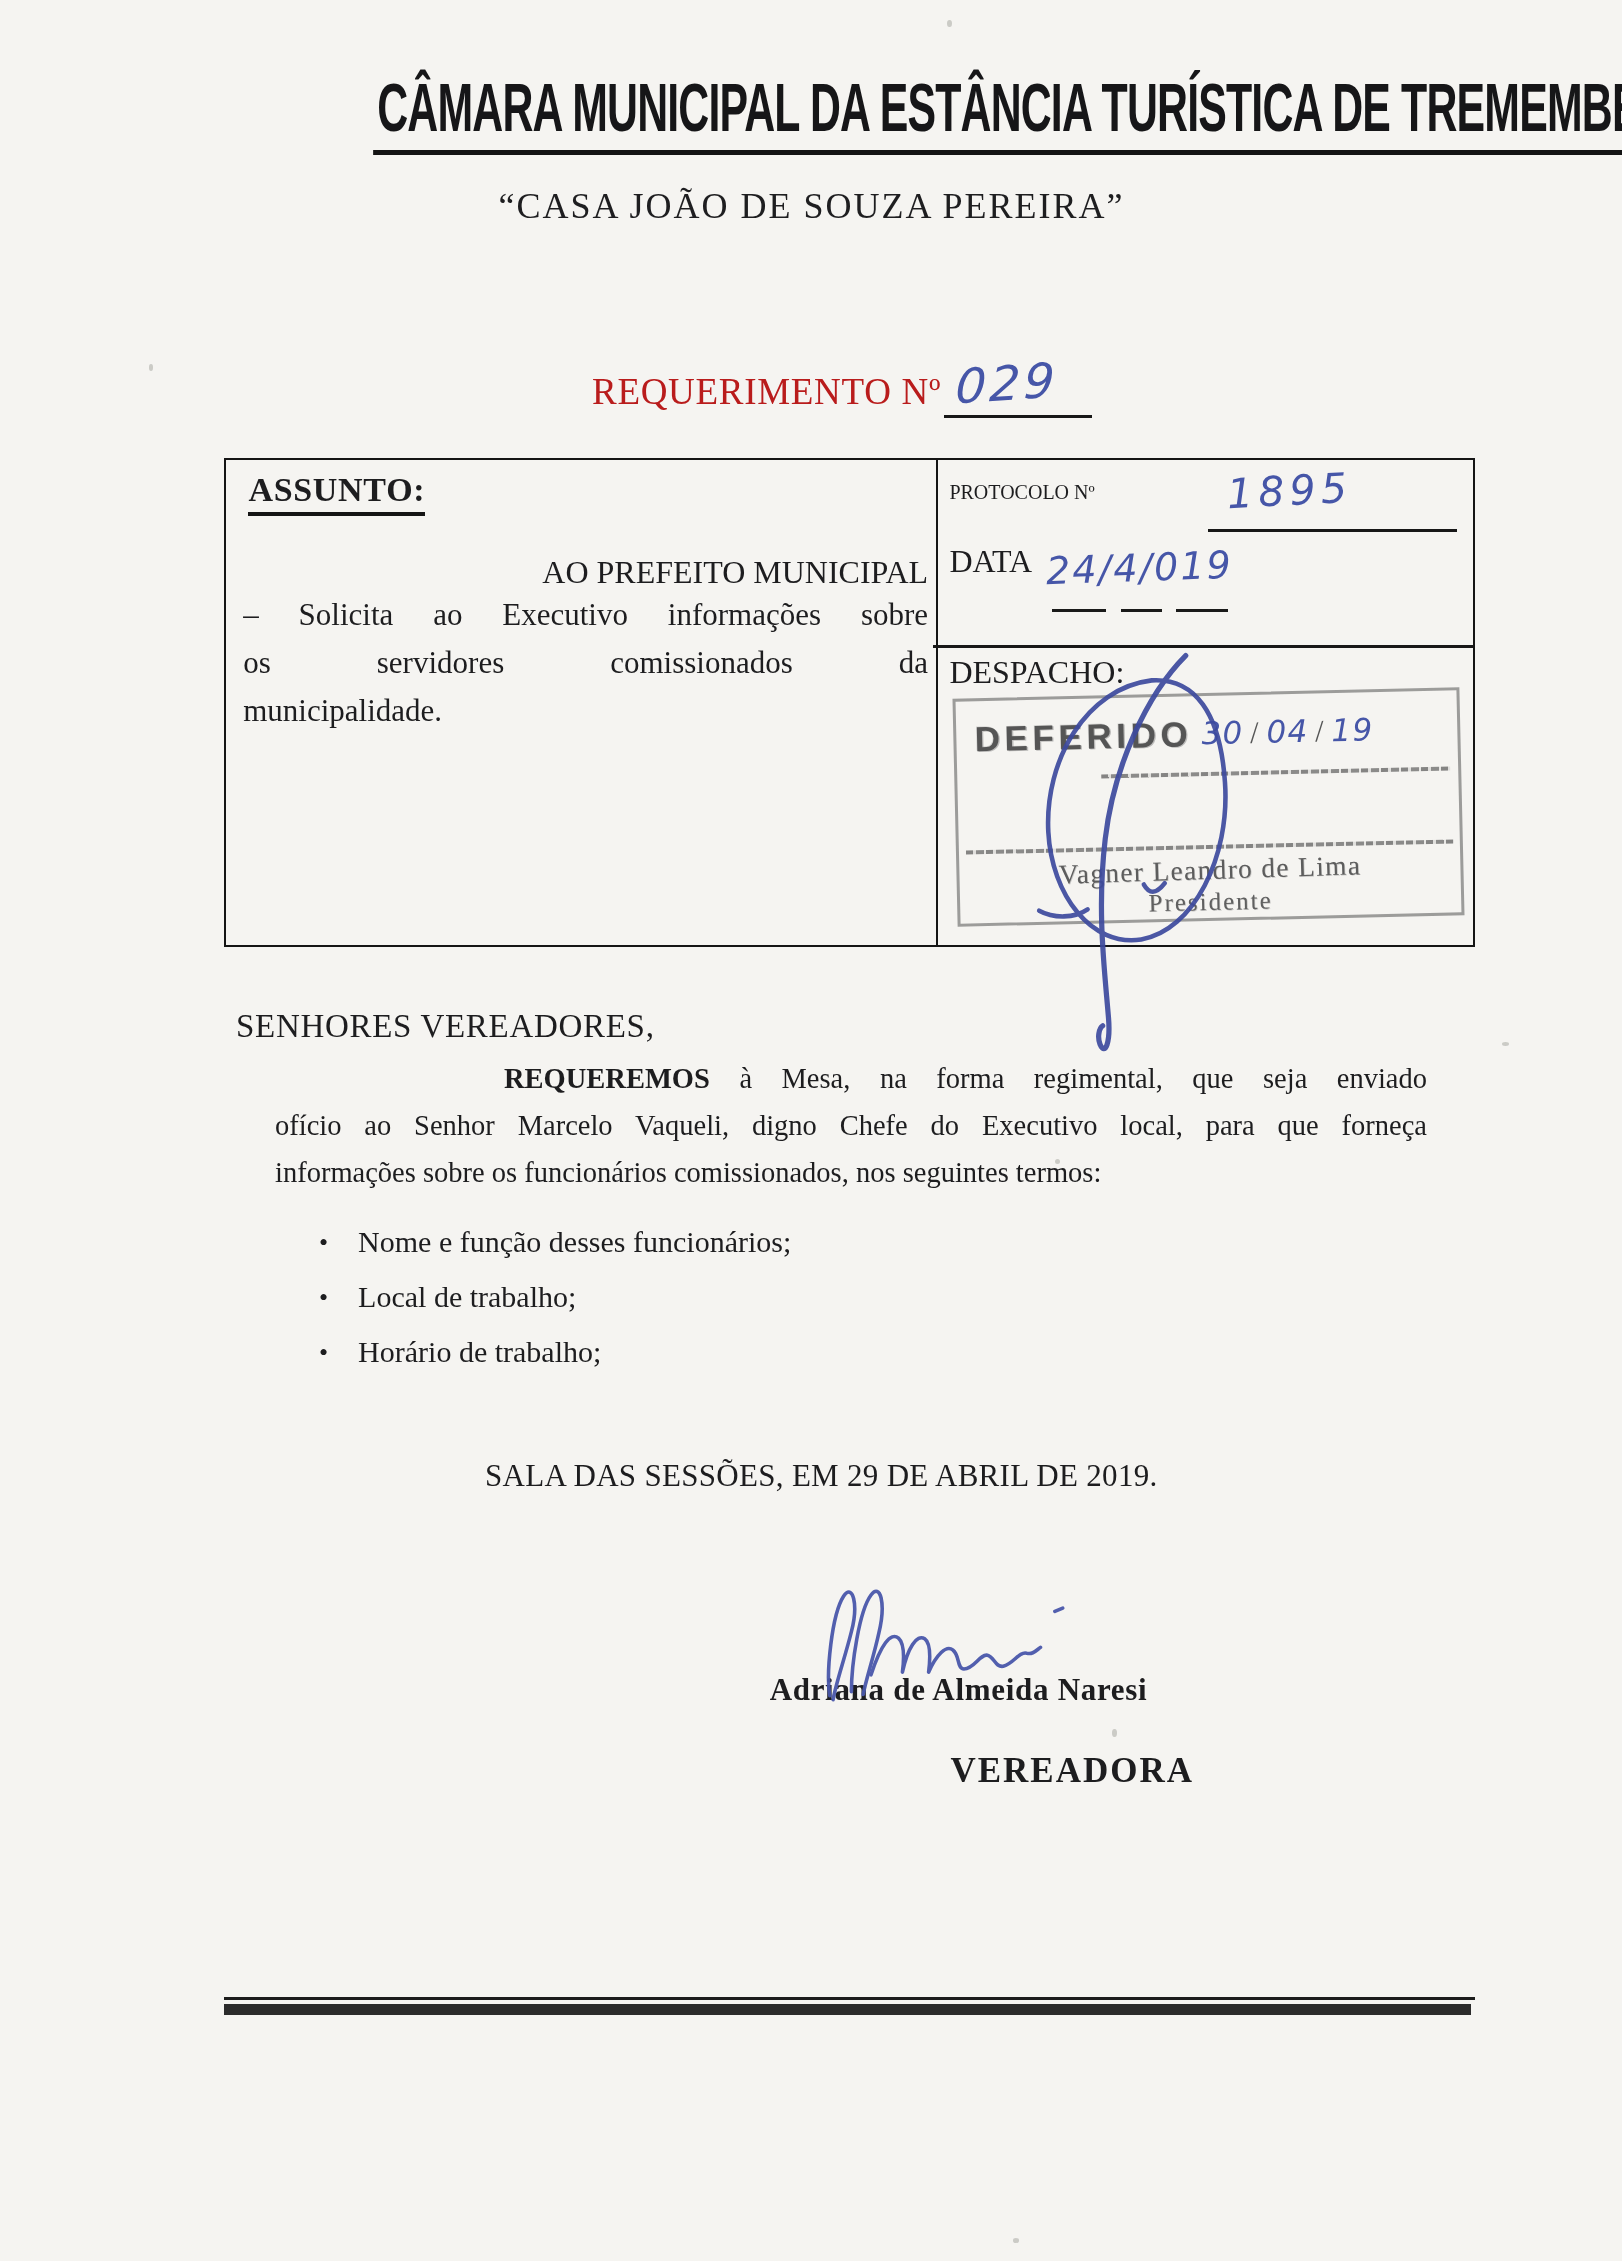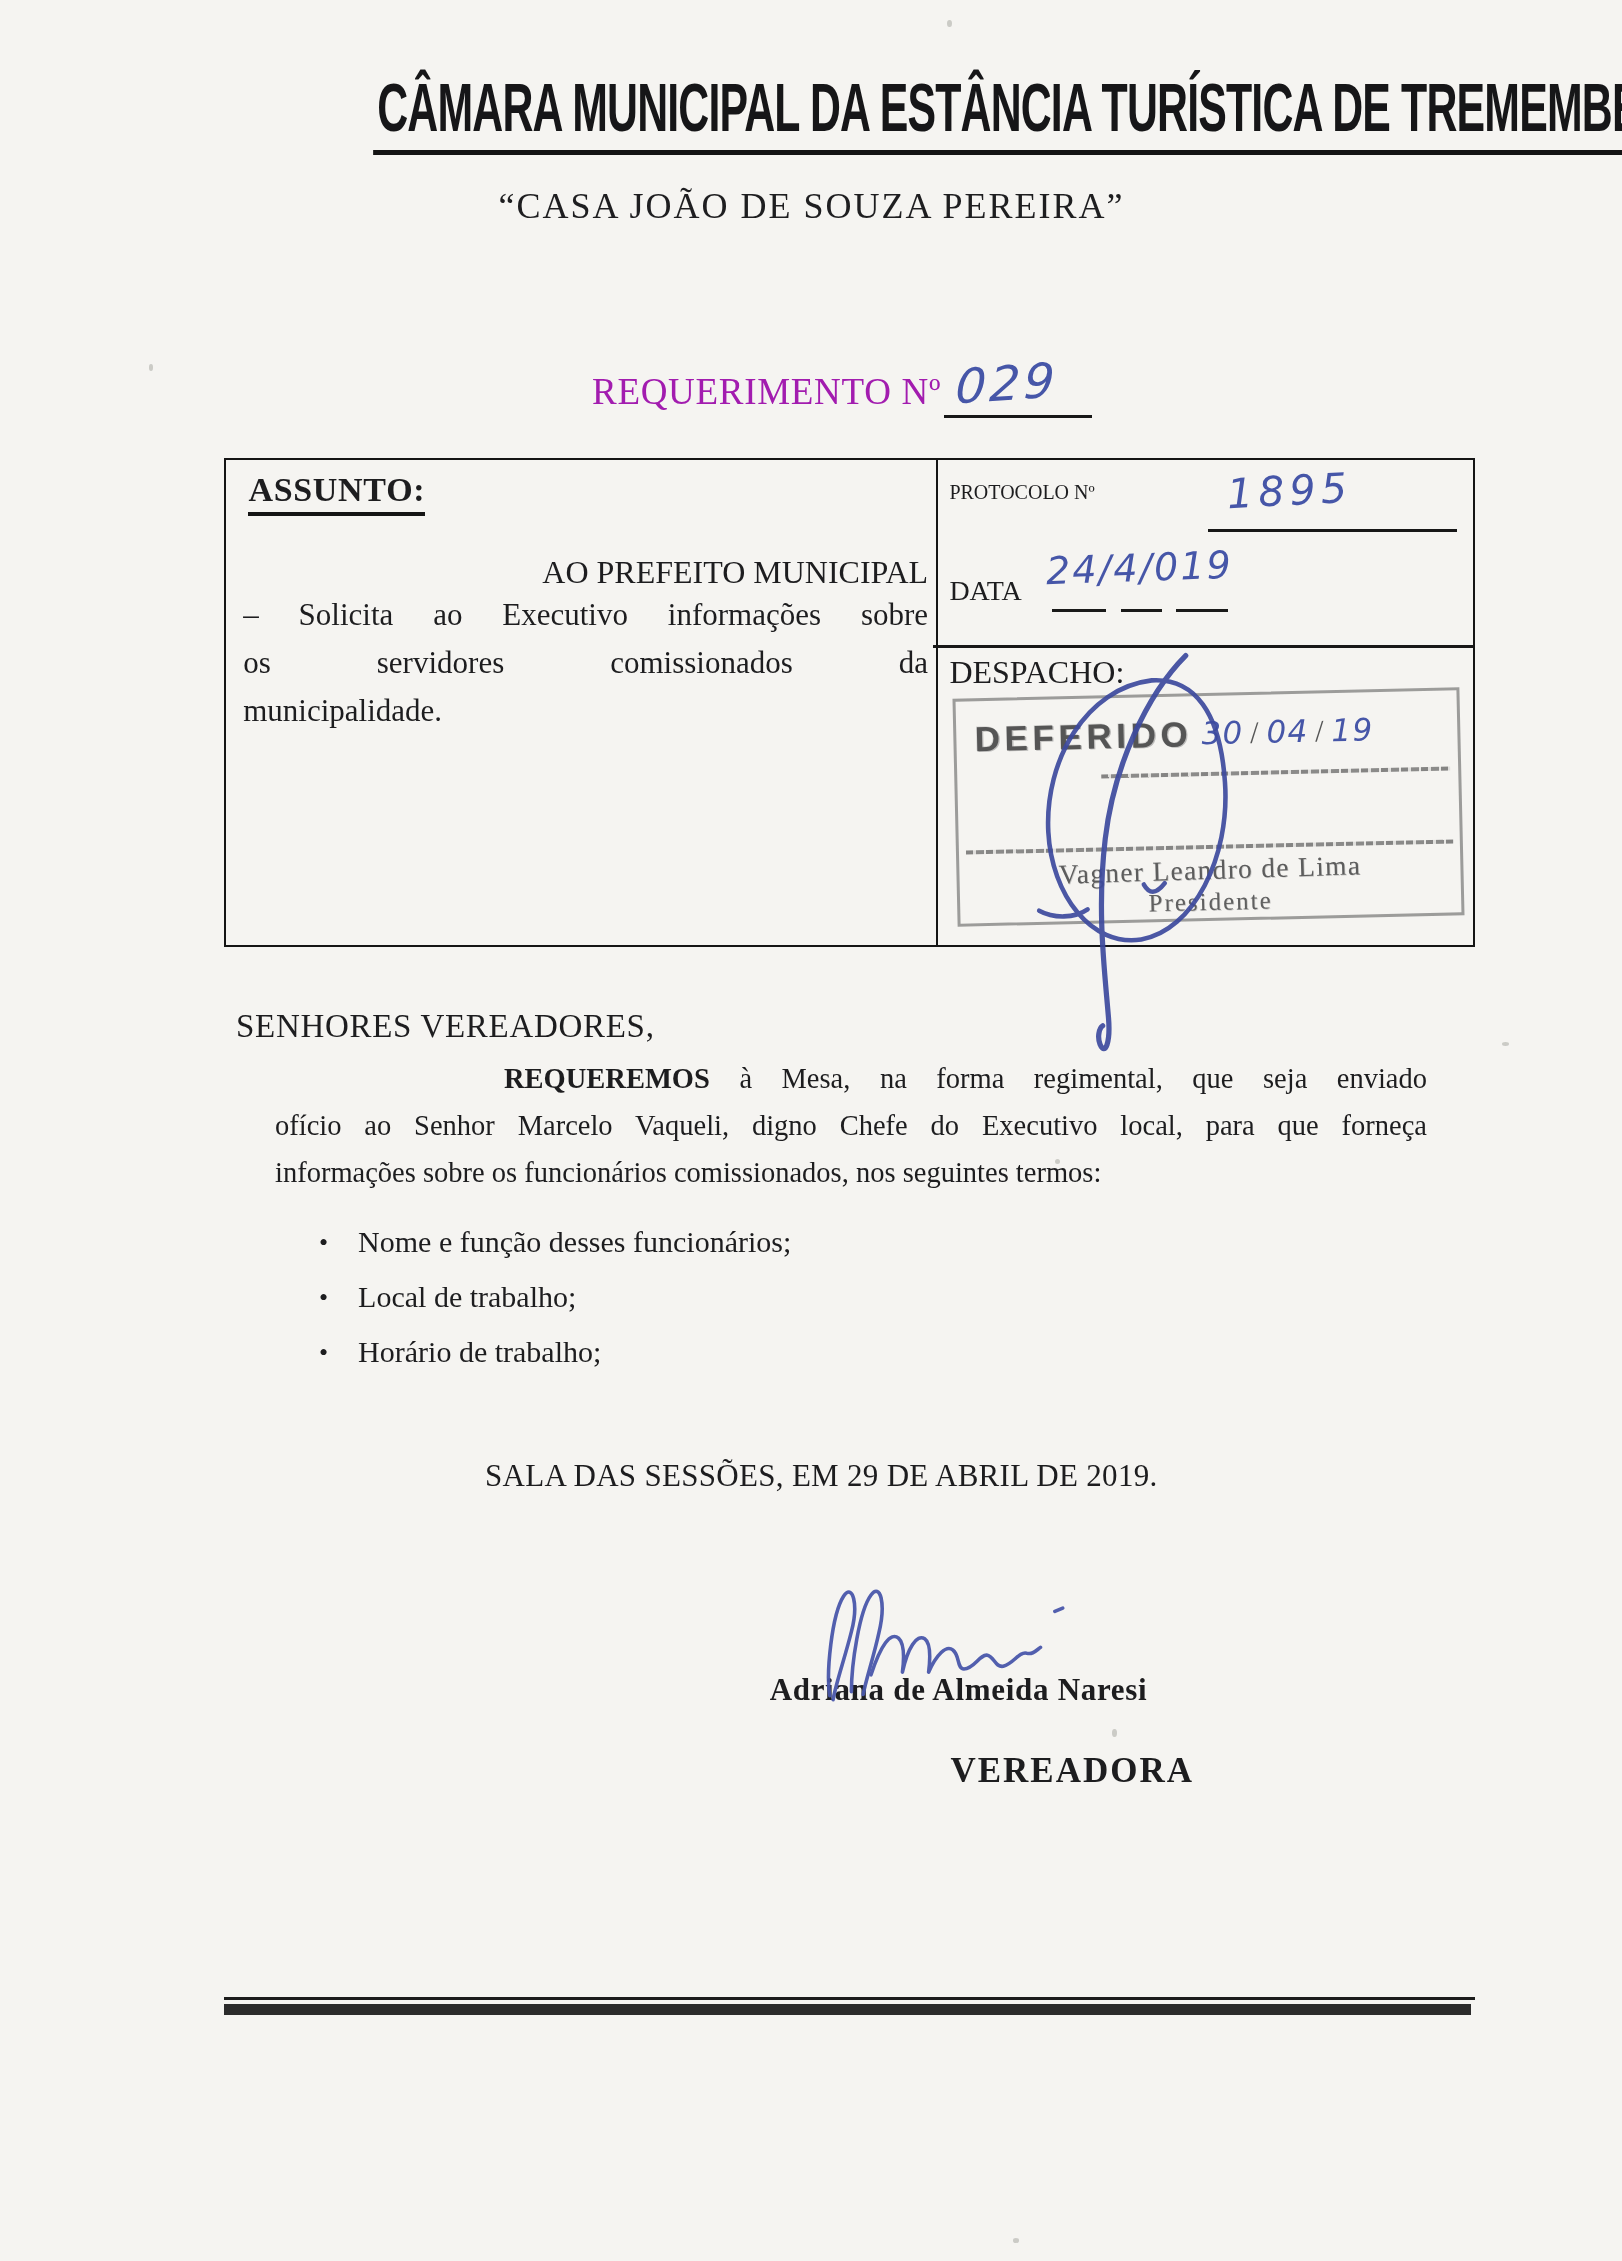--- a/index.html
+++ b/index.html
@@ -25,21 +25,21 @@
     border-bottom:5.9px solid #141414;
     padding:0 6.5px 9.2px 6.5px;
     white-space:nowrap;
   }
   .subtitle{
     position:absolute;top:185px;left:0;width:100%;
     text-align:center;font-size:36px;letter-spacing:2px;color:#1e1e20;
   }
   
   .req-row{position:absolute;top:359px;left:592px;white-space:nowrap;}
-  .req-label{font-size:37px;letter-spacing:0.7px;color:#a21caf;}
+  .req-label{font-size:37px;letter-spacing:0.7px;color:#b91c1c;}
   .hand{font-family:"DejaVu Sans", sans-serif;font-style:italic;color:#4656a8;}
   .req-number{
     display:inline-block;font-size:48px;letter-spacing:3.3px;
     transform:skewX(-7deg) rotate(-4deg);
     margin-left:14.4px;position:relative;top:-3.9px;
   }
   .req-underline{position:absolute;left:944px;top:415px;width:148px;height:3.3px;background:#171717;}
   
   .doc-table{
     position:absolute;left:224px;top:458px;width:1251px;height:489px;
@@ -57,21 +57,21 @@
   .assunto-line1{margin-top:38px;text-align:right;padding-right:7.9px;font-size:32px;}
   .assunto-body{margin:0 7.9px 0 9.2px;font-size:31px;line-height:48px;}
   .jline{text-align:justify;text-align-last:justify;}
   .cell-right{position:absolute;left:707px;top:0;right:0;bottom:0;}
   .protocolo-label{position:absolute;left:16.4px;top:21px;font-size:20px;}
   .protocolo-number{
     position:absolute;left:294px;top:6.5px;font-size:41px;letter-spacing:5.2px;
     transform:rotate(-3deg);
   }
   .protocolo-underline{position:absolute;left:275px;top:69px;width:249px;height:2.6px;background:#171717;}
-  .data-label{position:absolute;left:16.4px;top:115px;font-size:28px;}
+  .data-label{position:absolute;left:16.4px;top:83px;font-size:32px;}
   .data-value{
     position:absolute;left:113px;top:86px;font-size:38px;letter-spacing:2px;
     transform:rotate(-2deg);
   }
   .data-dash{position:absolute;top:149px;height:2.6px;background:#1a1a1a;}
   .dash1{left:119px;width:54px;}
   .dash2{left:188px;width:41px;}
   .dash3{left:243px;width:52px;}
   .despacho-sep{position:absolute;left:0;right:0;top:185px;height:2.6px;background:#181818;}
   .despacho-label{position:absolute;left:16.4px;top:194px;font-size:32px;}

